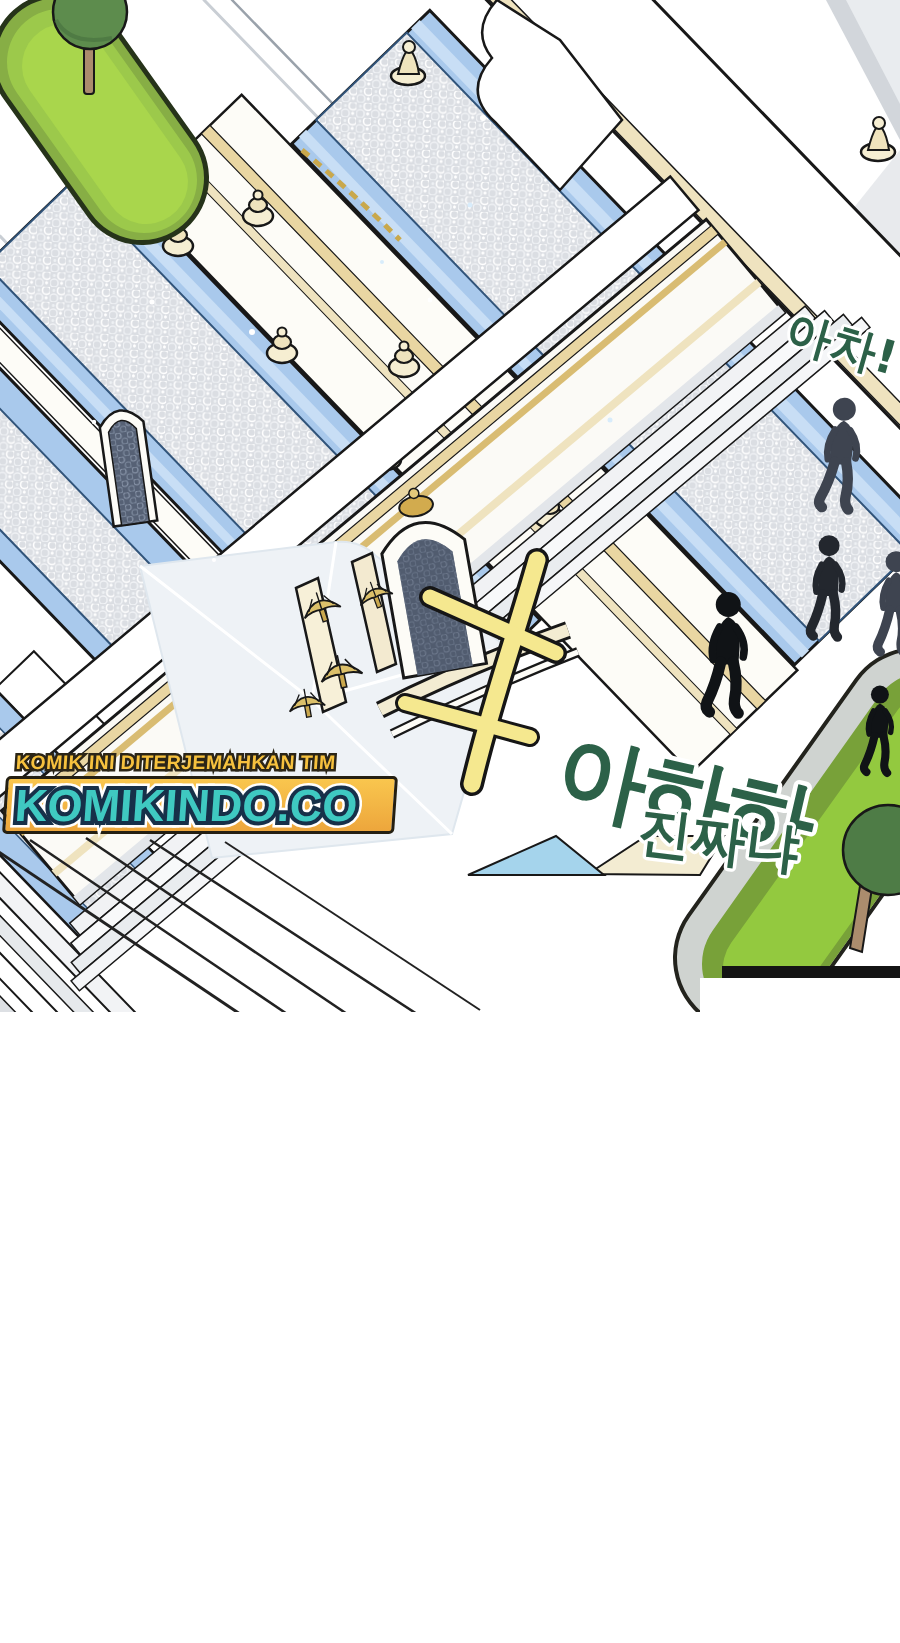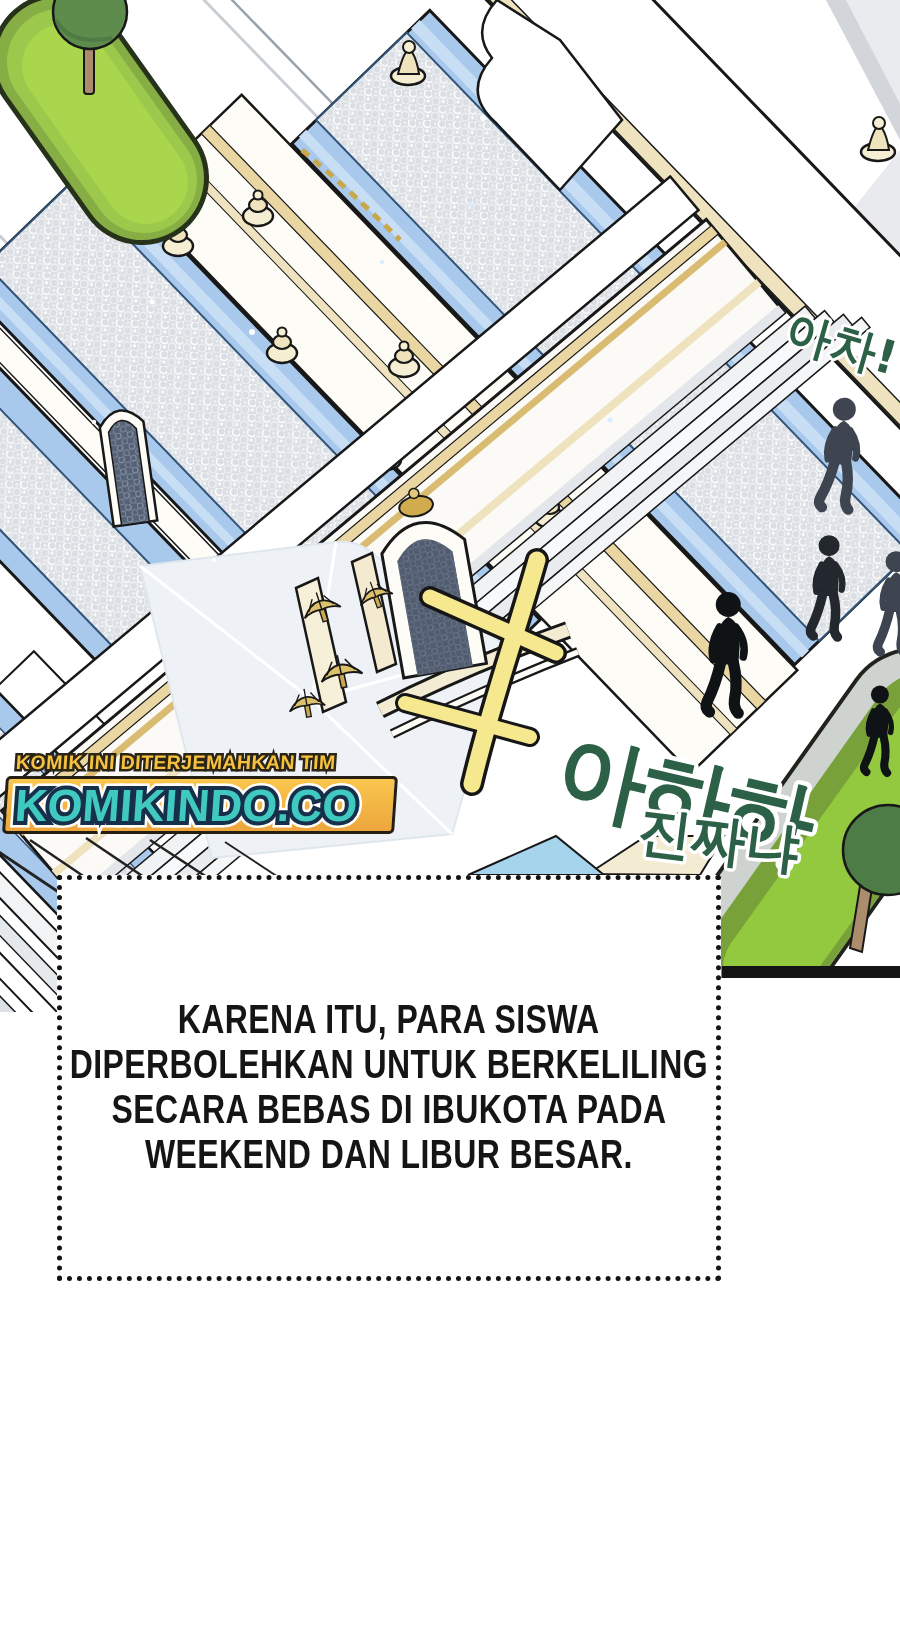--- a/index.html
+++ b/index.html
@@ -274,20 +274,14 @@
   </div>
   <div class="wm-band">
     <div class="wm-site">
       <span class="t halo">KOMIKINDO.CO</span>
       <span class="t stroke">KOMIKINDO.CO</span>
       <span class="t fill">KOMIKINDO.CO</span>
     </div>
   </div>
 </div>
 
-<div class="dialog">
-  <p>KARENA ITU, PARA SISWA</p>
-  <p>DIPERBOLEHKAN UNTUK BERKELILING</p>
-  <p>SECARA BEBAS DI IBUKOTA PADA</p>
-  <p>WEEKEND DAN LIBUR BESAR.</p>
+
 </div>
 
-</div>
-
 </body></html>

